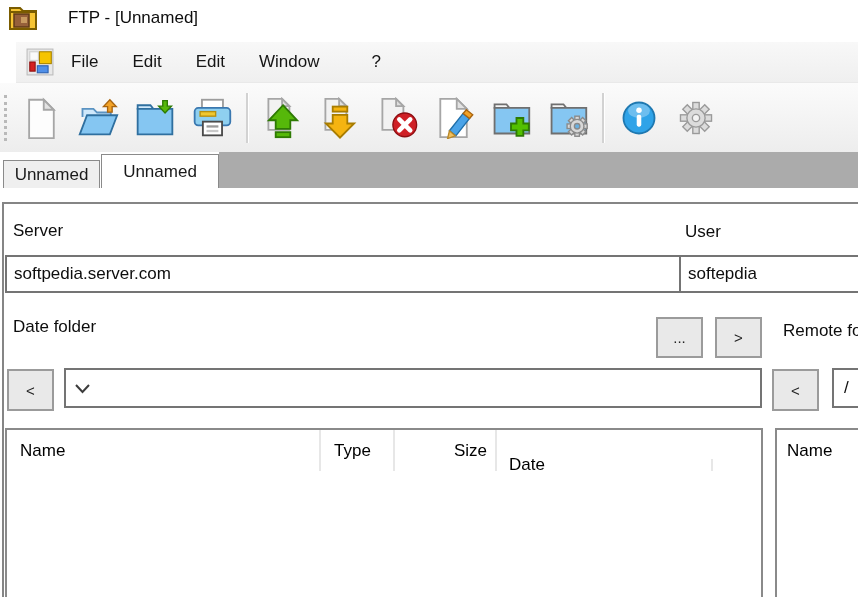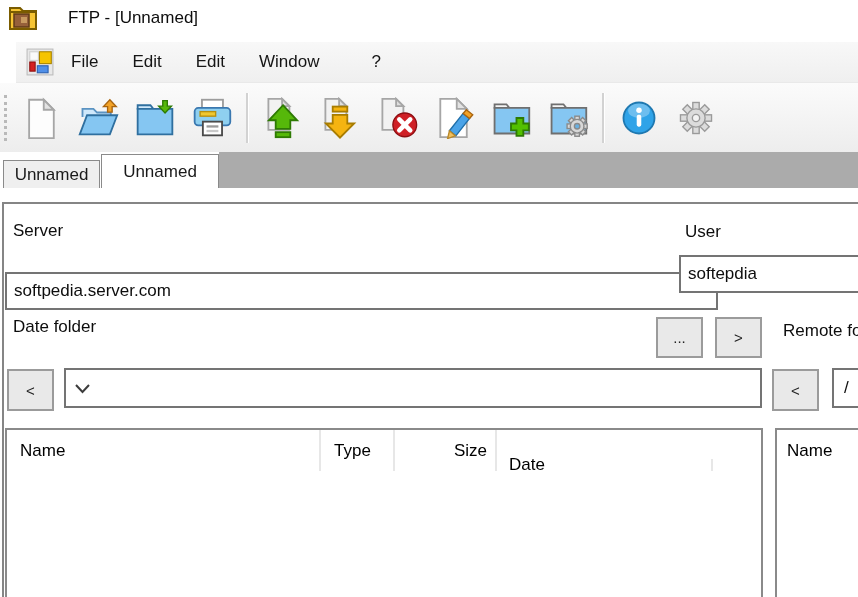--- a/index.html
+++ b/index.html
@@ -223,21 +223,21 @@
       <span>Unnamed</span>
     </div>
     <div class="tab active">
       <span>Unnamed</span>
     </div>
   </div>
 
   <div class="panel-frame"></div>
 
   <span class="lbl" style="left:13px;top:221px;">Server</span>
-  <input class="textbox" style="left: 5px; top: 272px; width: 713px; height: 38px;" value="softpedia.server.com">
+  <input class="textbox" style="left: 5px; top: 255px; width: 713px; height: 38px;" value="softpedia.server.com">
 
   <span class="lbl" style="left:685px;top:222px;">User</span>
   <input class="textbox" style="left: 679px; top: 255px; width: 200px; height: 38px;" value="softepdia">
 
   <span class="lbl" style="left:13px;top:317px;">Date folder</span>
   <button class="sqbtn" style="left:656px;top:317px;height:41px;">...</button>
   <button class="sqbtn" style="left:715px;top:317px;height:41px;">&gt;</button>
   <span class="lbl" style="left:783px;top:321px;">Remote folder</span>
 
   <button class="sqbtn" style="left:7px;top:369px;height:42px;">&lt;</button>

